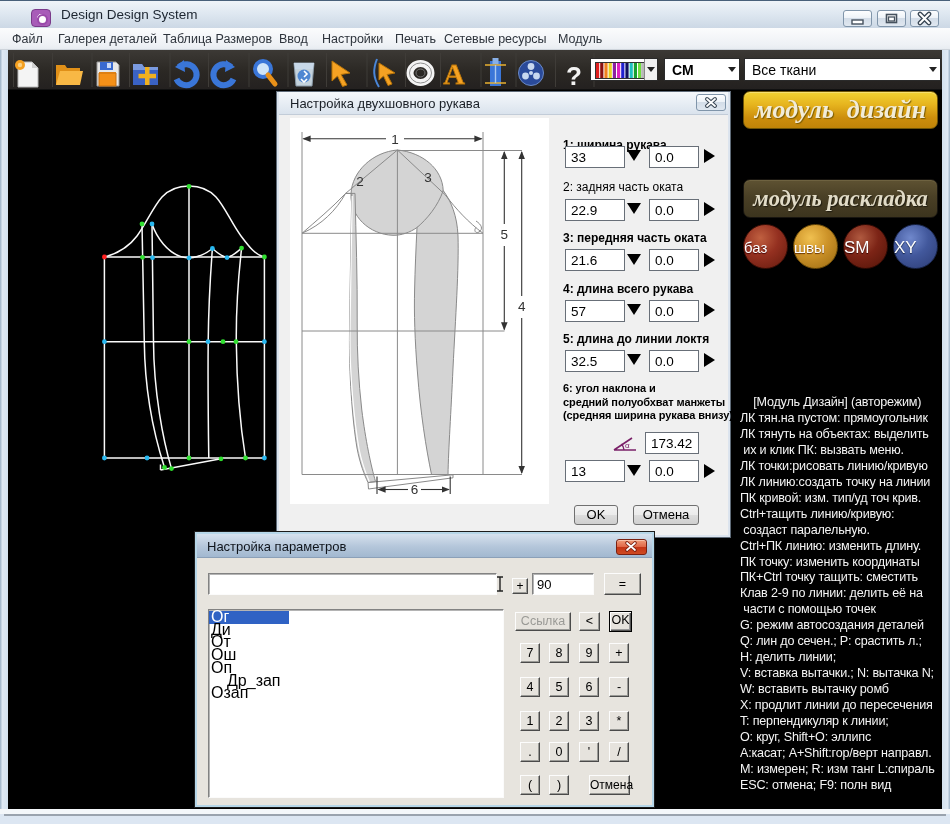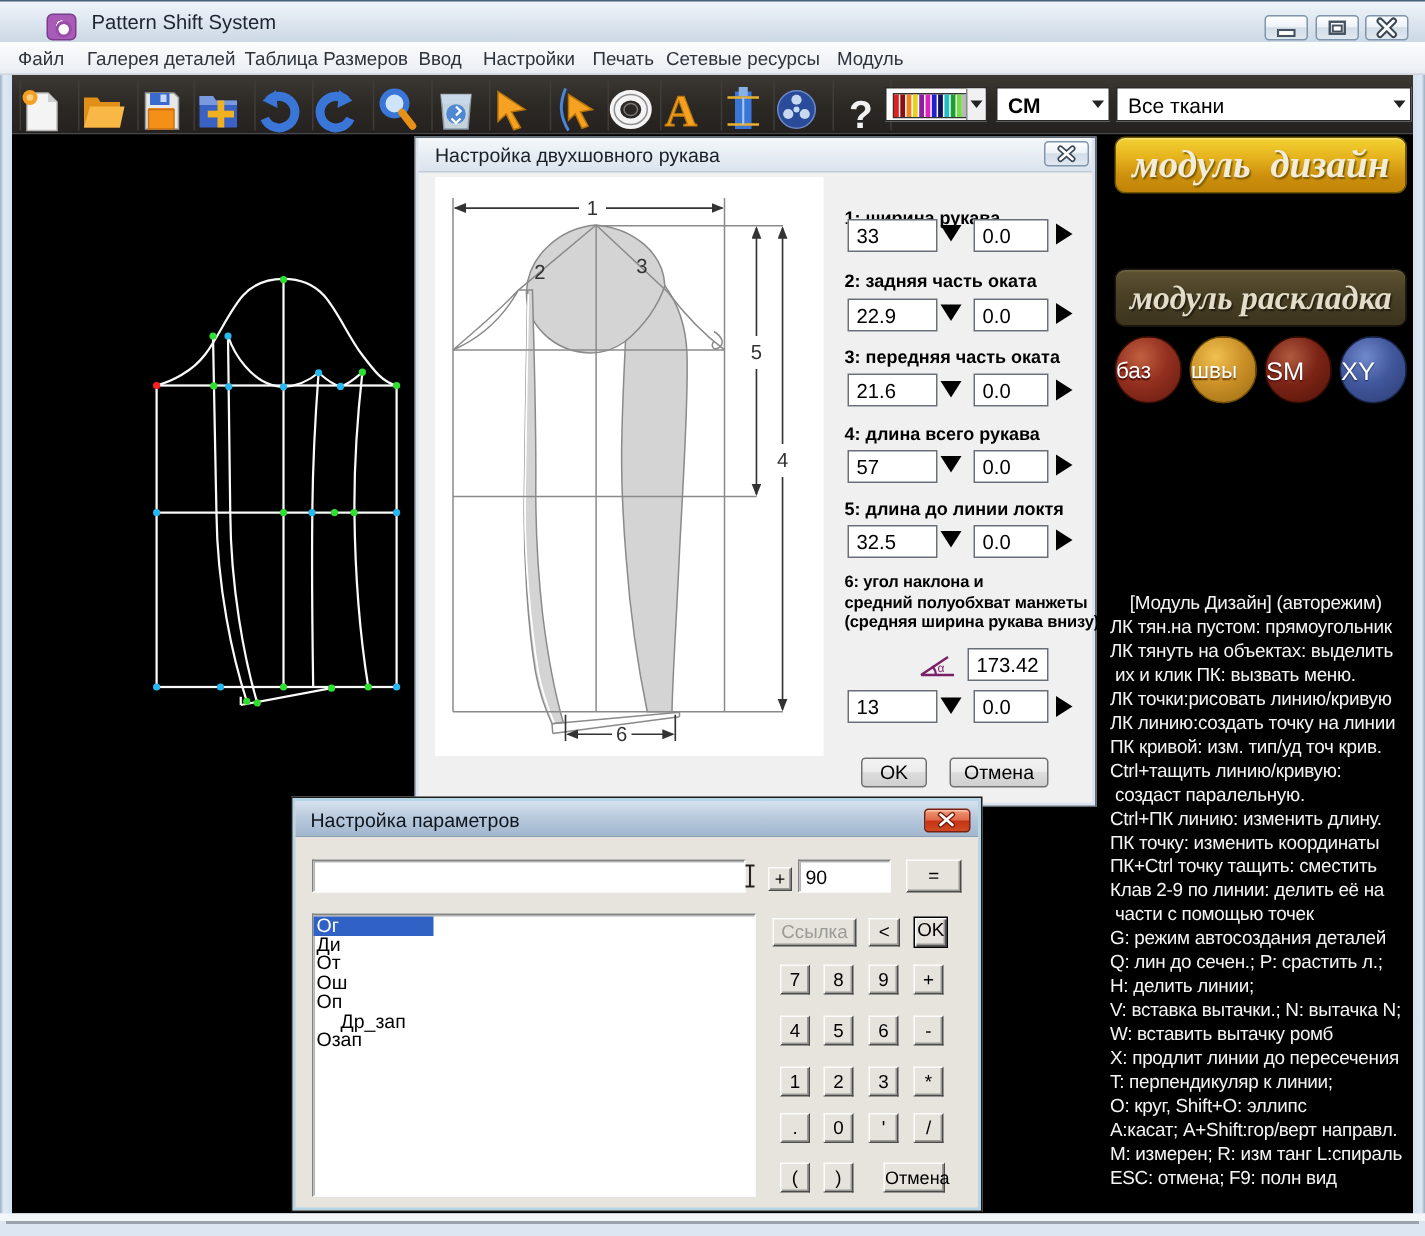--- a/index.html
+++ b/index.html
@@ -31,21 +31,21 @@
 
 .modbtn{position:absolute;left:743px;width:195px;border-radius:7px;text-align:center;white-space:nowrap;overflow:hidden;
  font-family:"Liberation Serif",serif;font-style:italic;font-weight:bold}
 .circ{position:absolute;border-radius:50%;color:#fff}
 #helptext{position:absolute;left:740px;top:395px;width:204px;font-size:12.6px;line-height:15.95px;color:#f4f4f4;white-space:pre;letter-spacing:-0.2px}
 </style></head>
 <body>
 <div id="page">
 <div id="titlebar">
   <div id="appicon"></div>
-  <div id="title">Pattern Shift System</div>
+  <div id="title">Design Design System</div>
   <div class="wbtn" style="left:843px;width:29px"><svg width="27" height="15">
           <rect x="8" y="9" width="11" height="4" fill="#fff" stroke="#46525e" stroke-width="1.4"></rect>
         </svg></div>
   <div class="wbtn" style="left:877px;width:29px"><svg width="27" height="15">
           <rect x="8.5" y="3.5" width="10" height="8" fill="#fff" stroke="#46525e" stroke-width="1.6"></rect>
           <rect x="10.5" y="6" width="6" height="4" fill="#fff" stroke="#46525e" stroke-width="1.3"></rect>
         </svg></div>
   <div class="wbtn" style="left:910px;width:29px"><svg width="27" height="15">
           <path d="M9,3 L18,12 M18,3 L9,12" stroke="#3a4754" stroke-width="4.6" stroke-linecap="round"></path>
           <path d="M9,3 L18,12 M18,3 L9,12" stroke="#fff" stroke-width="2" stroke-linecap="round"></path>
@@ -344,21 +344,21 @@
    <rect x="207" y="106" width="14" height="22" fill="#fff"></rect>
             <text x="214.3" y="121">5</text>
    <rect x="225" y="178" width="14" height="22" fill="#fff"></rect>
             <text x="231.7" y="193">4</text>
    <text x="124.5" y="376">6</text>
   </g>
  </svg>
  </div>
 
  <div class="abs" style="left:286px;top:46px;font-size:12px;font-weight:bold;color:#000">1: ширина рукава</div>
- <div class="abs" style="left:286px;top:88px;font-size:12px;font-weight:bold;color:#000">2: задняя часть оката</div>
+ <div class="abs" style="left:286px;top:88px;font-size:12px;font-weight:normal;color:#000">2: задняя часть оката</div>
  <div class="abs" style="left:286px;top:139px;font-size:12px;font-weight:bold;color:#000">3: передняя часть оката</div>
  <div class="abs" style="left:286px;top:190px;font-size:12px;font-weight:bold;color:#000">4: длина всего рукава</div>
  <div class="abs" style="left:286px;top:240px;font-size:12px;font-weight:bold;color:#000">5: длина до линии локтя</div>
  <div class="abs" style="left:286px;top:290px;font-size:11px;font-weight:bold;color:#000;line-height:13.7px;white-space:nowrap;letter-spacing:-0.1px">6: угол наклона и<br>средний полуобхват манжеты<br>(средняя ширина рукава внизу)</div>
 
  <div class="f1" style="top:53.5px">
         <span>33</span>
       </div>
       <div class="td" style="top:58px"></div>
  <div class="f2" style="top:53.5px">
@@ -440,21 +440,21 @@
  </div>
  <div class="sunk" style="left:13px;top:41px;width:289px;height:22px"></div>
  <svg width="10" height="18" style="position:absolute;left:300px;top:43px">
         <path d="M2,2 H8 M2,16 H8 M5,2 V16" stroke="#222" stroke-width="1.4"></path>
       </svg>
  <div class="cbtn" style="left:317px;top:46px;width:16px;height:16px;line-height:14px;font-size:12px">+</div>
  <div class="sunk" style="left:337px;top:41px;width:62px;height:22px">
         <span style="position:absolute;left:4px;top:3px;font-size:13px">90</span>
       </div>
  <div class="cbtn" style="left:409px;top:41px;width:37px;height:22px;line-height:20px">=</div>
- <div class="sunk" style="left:13px;top:77px;width:296px;height:189px;font-size:13px;line-height:12.7px;color:#000;padding-top:1px">
+ <div class="sunk" style="left:13px;top:77px;width:296px;height:189px;font-size:16px;line-height:12.7px;color:#000;padding-top:1px">
    <div style="background:#2f62c4;color:#fff;width:80px;padding-left:2px">Ог</div>
    <div style="padding-left:2px">Ди</div>
         <div style="padding-left:2px">От</div>
         <div style="padding-left:2px">Ош</div>
         <div style="padding-left:2px">Оп</div>
         <div style="padding-left:18px">Др_зап</div>
         <div style="padding-left:2px">Озап</div>
  </div>
  <div class="cbtn" style="left:320px;top:80px;width:56px;height:19px;line-height:17px;color:#9a9a96">Ссылка</div>
  <div class="cbtn" style="left:384px;top:80px;width:21px;height:19px;line-height:17px">&lt;</div>

